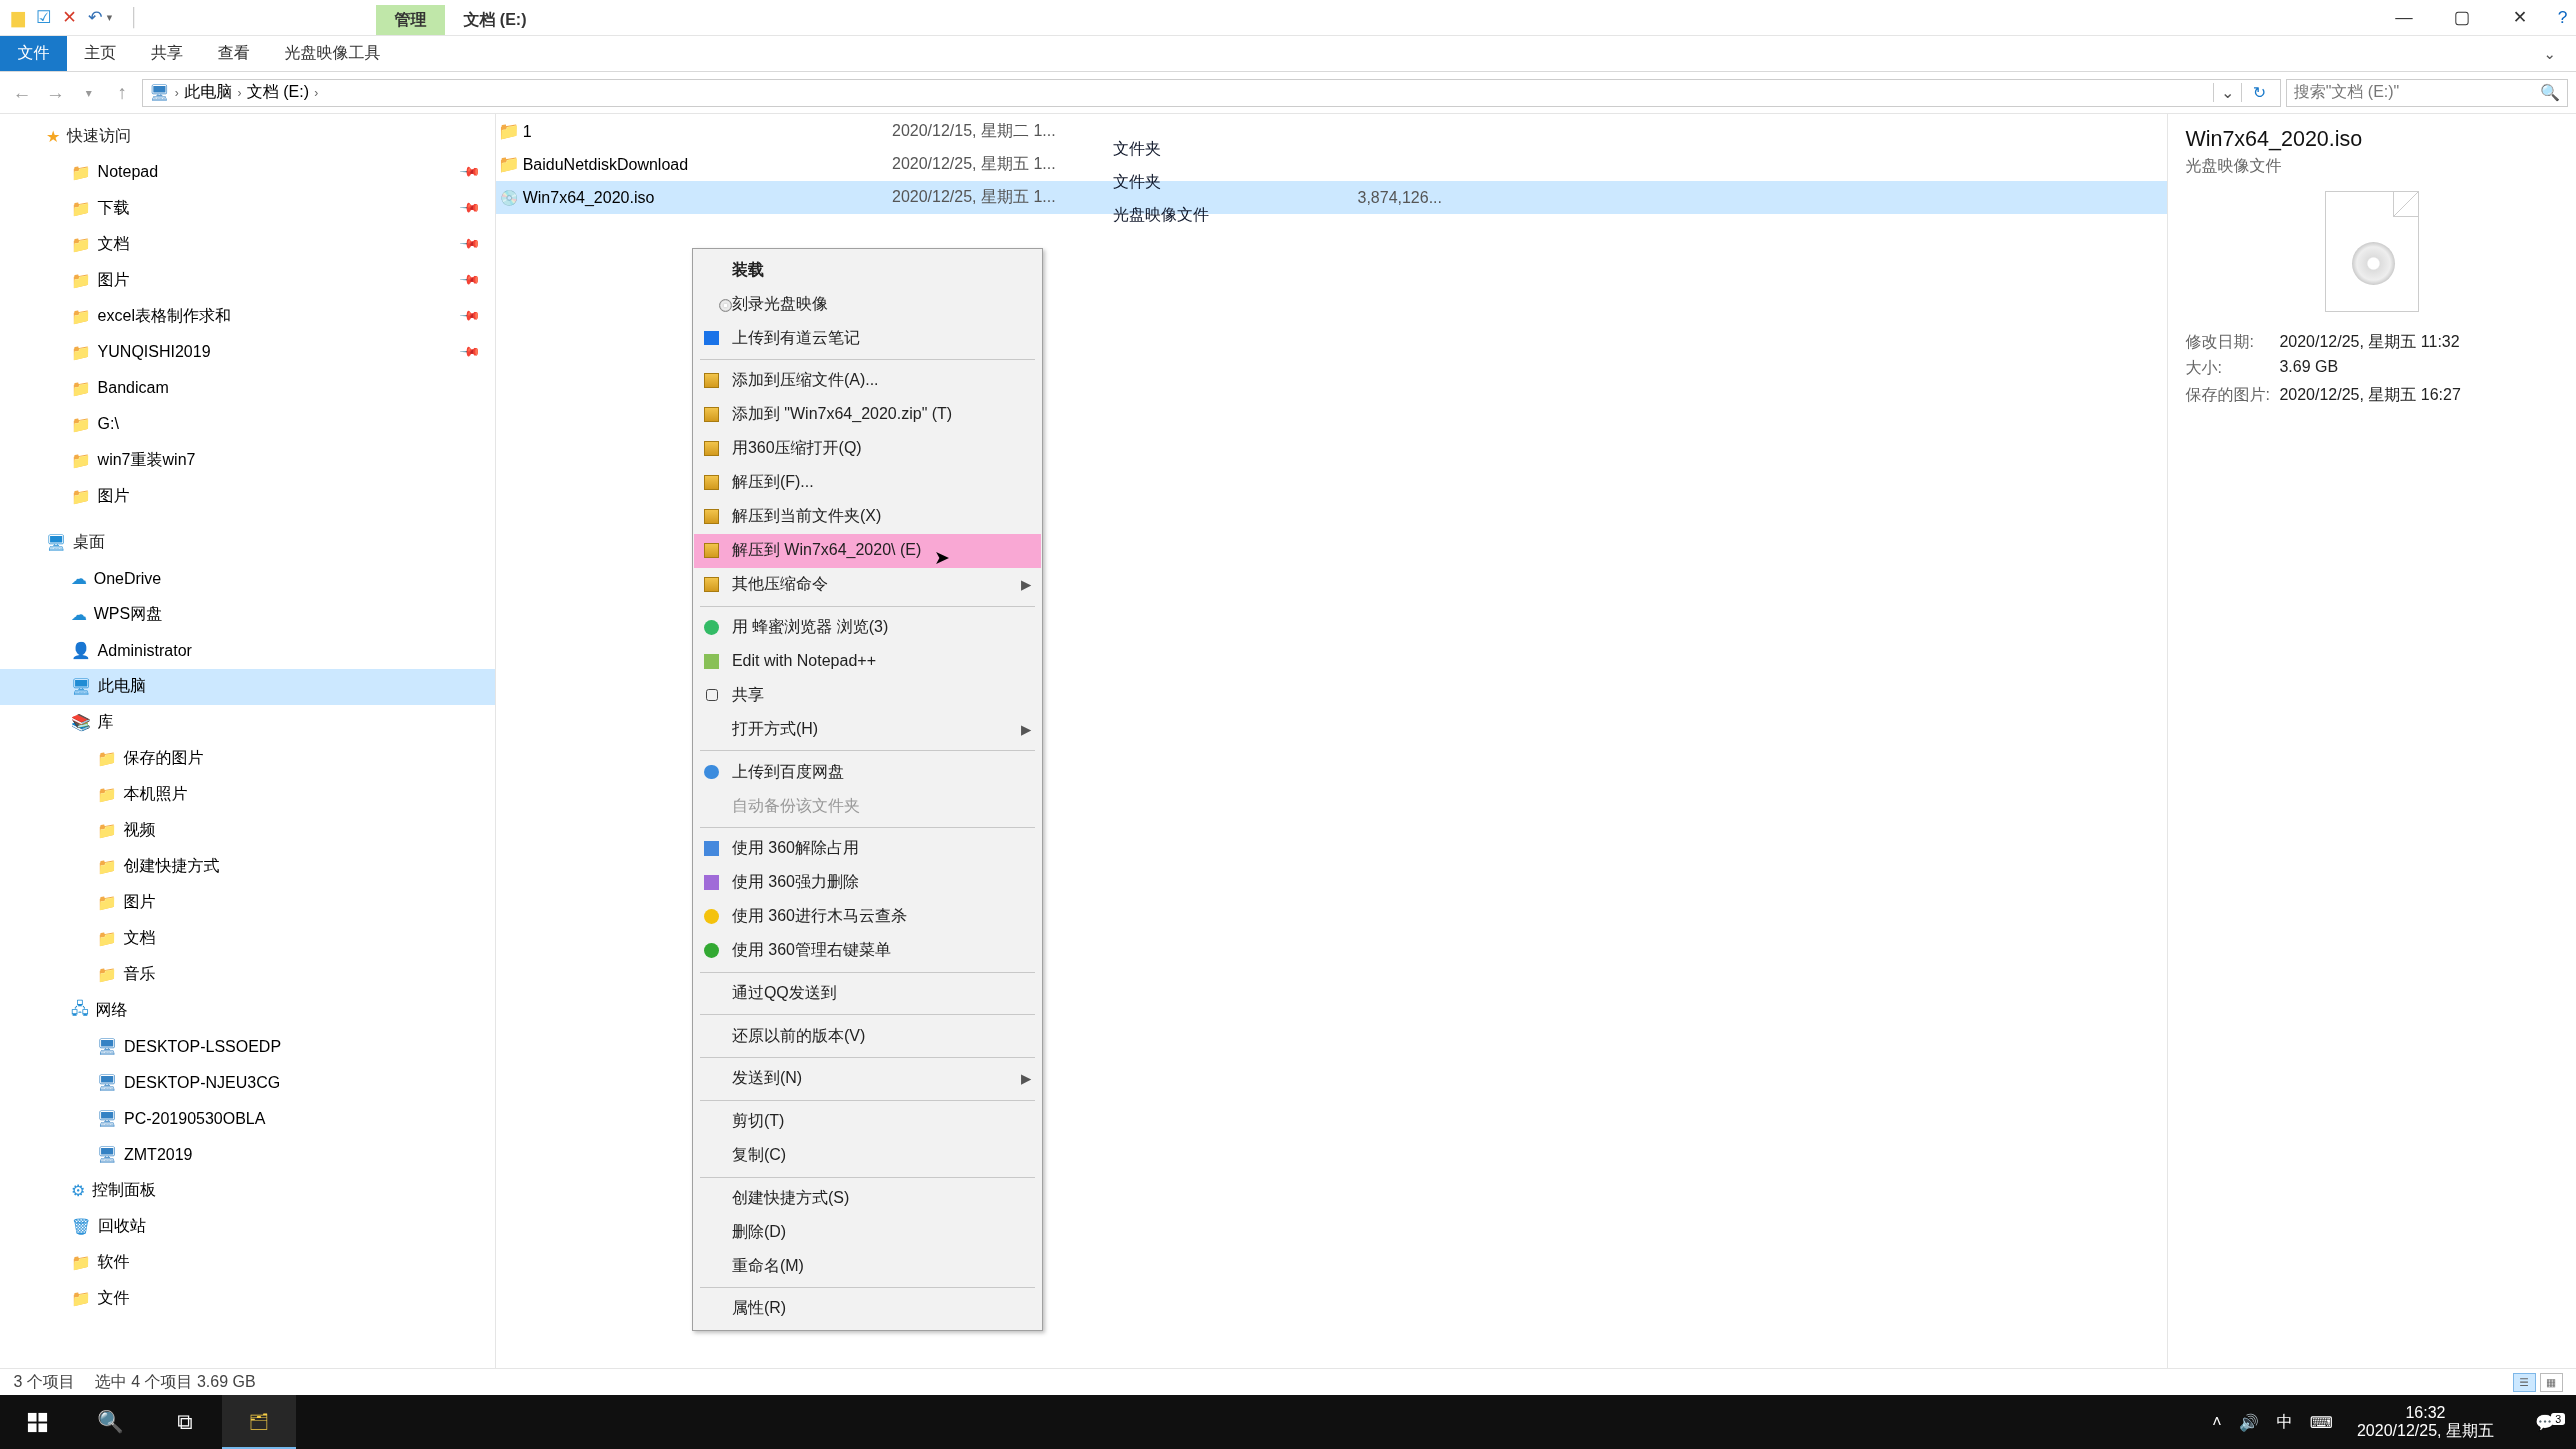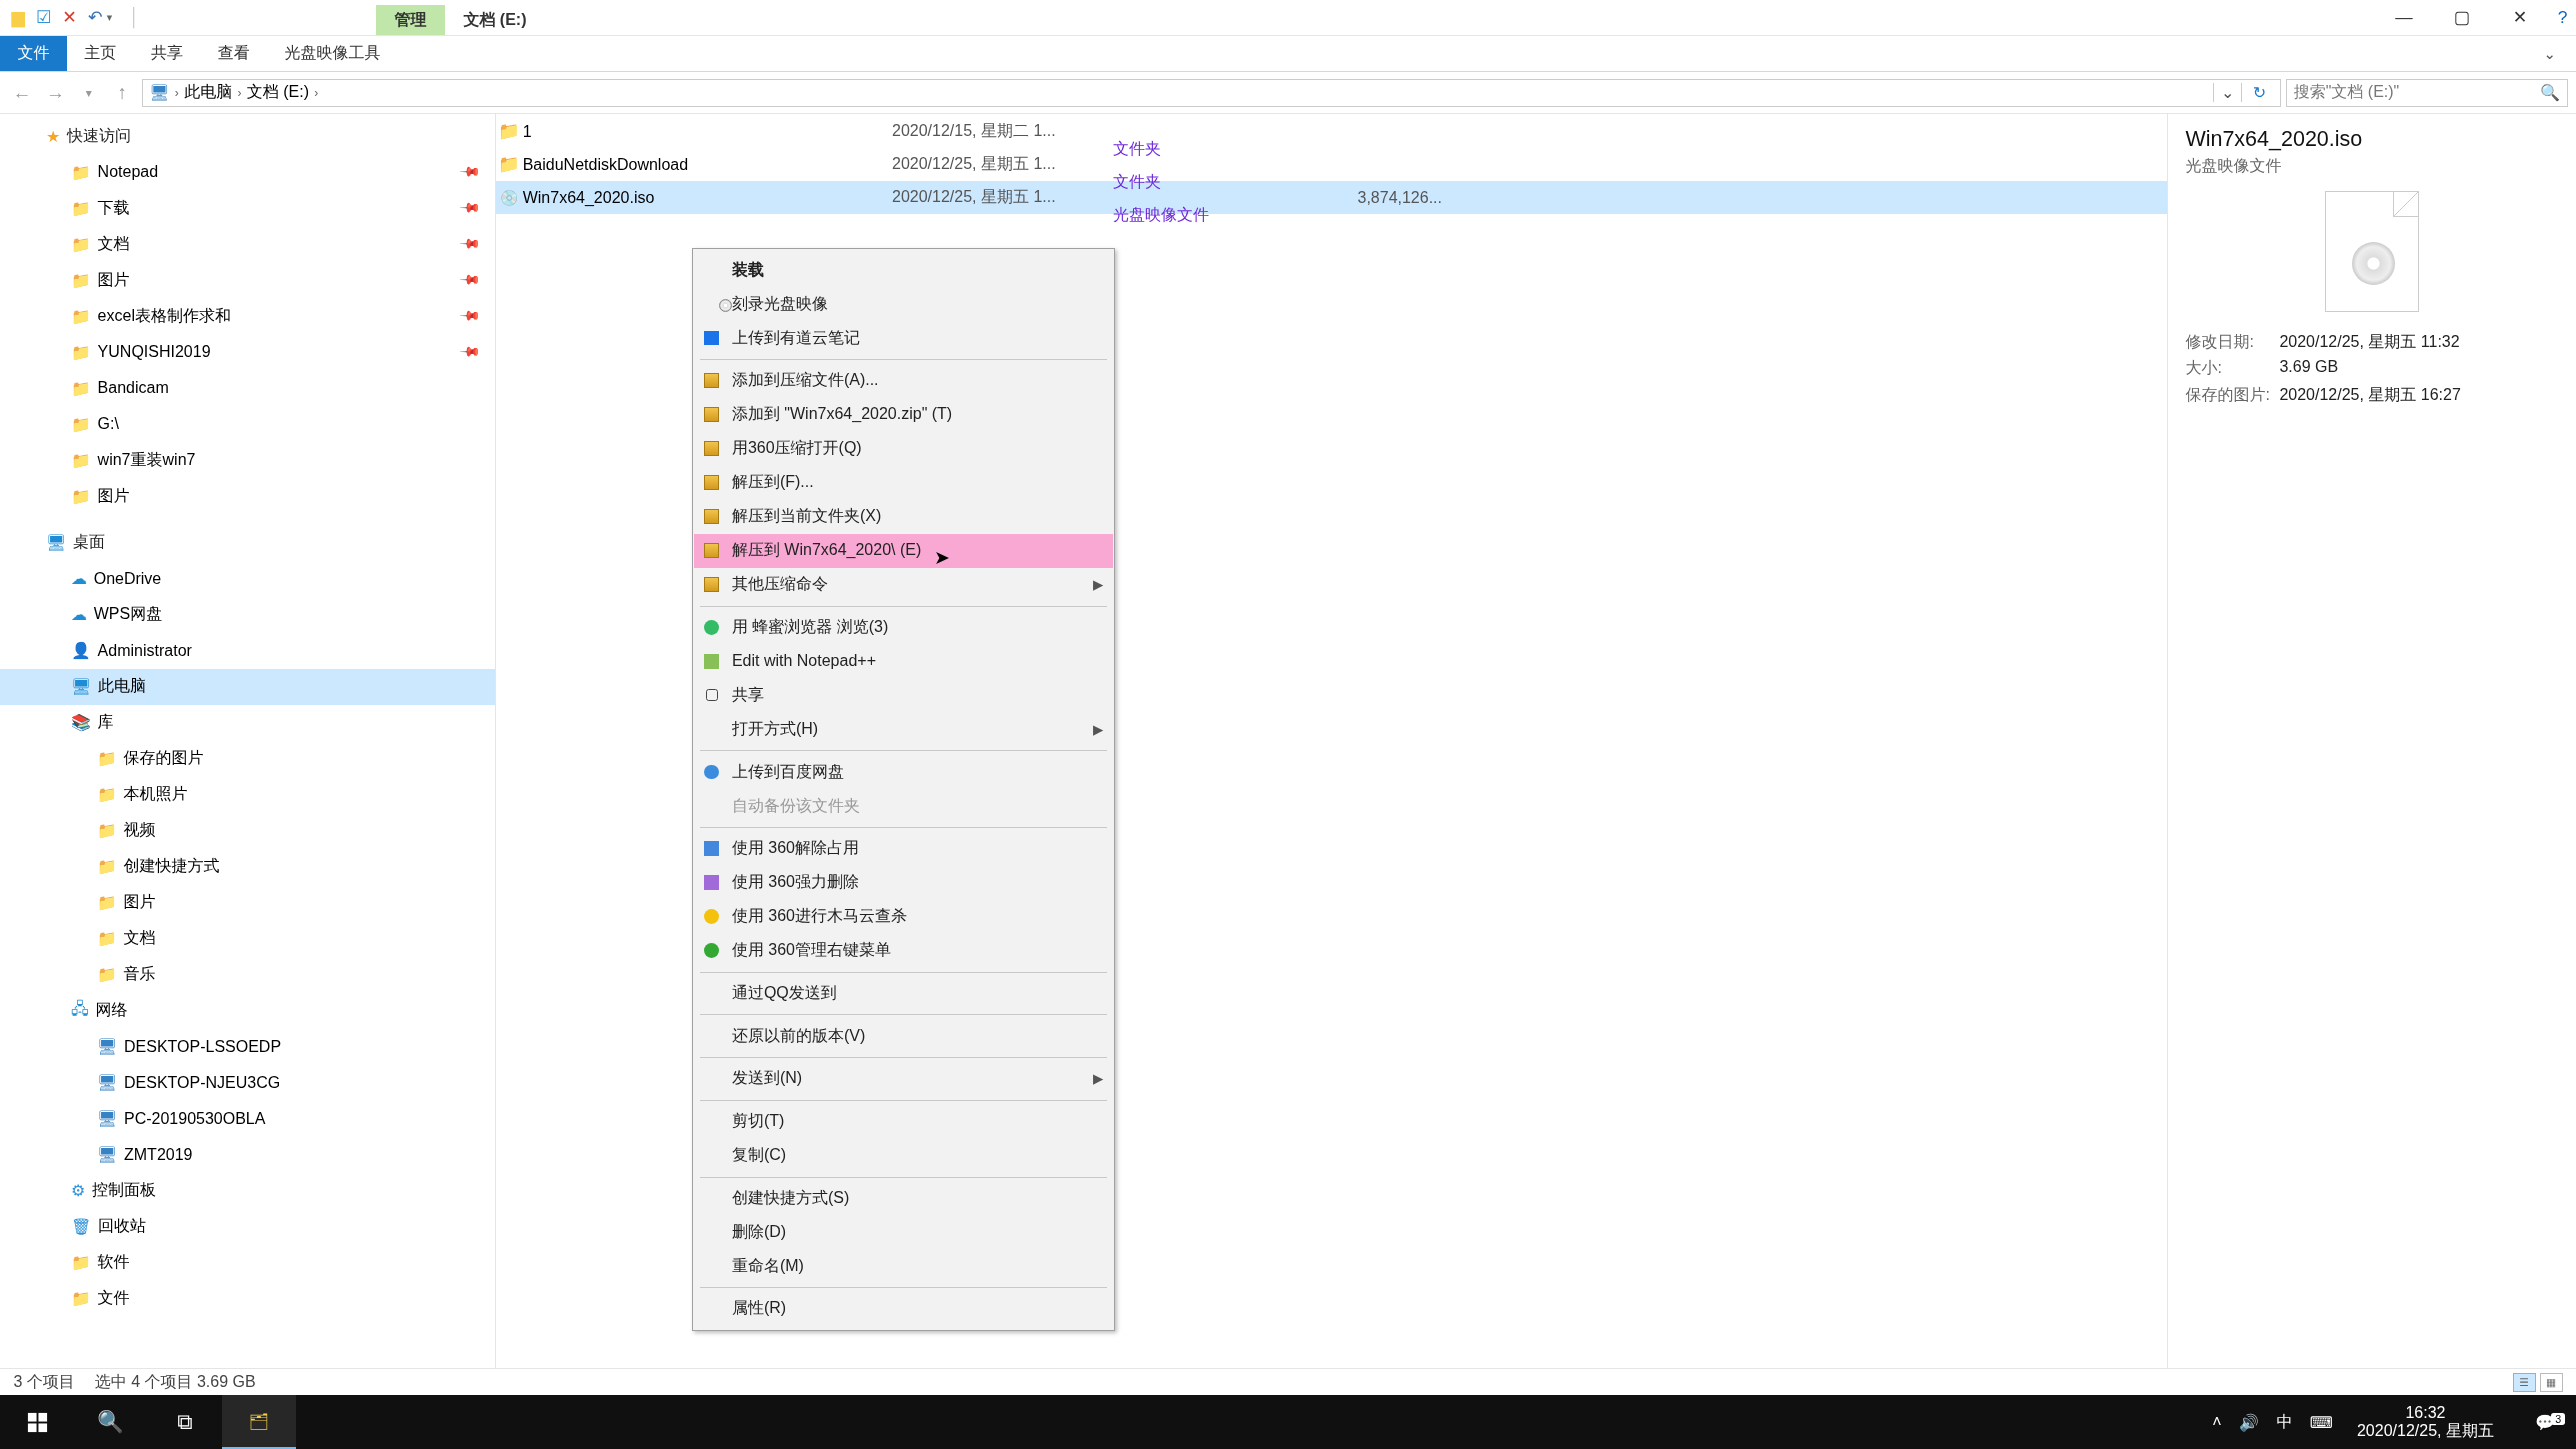--- a/index.html
+++ b/index.html
@@ -58,21 +58,21 @@
 .cols div { padding: 0 9.4px; }
 .c-name { width: 396px; padding-left:27px !important;}
 .c-date { width: 221px; }
 .c-type { width: 188px; }
 .c-size { width: 161px; text-align:right !important; padding-right:20px !important;}
 .row { display:flex; height:33px; align-items:center; font-size:15.4px; }
 .row.sel { background:#cce8ff; }
 .row .ri { width:20px; display:flex; justify-content:center; padding-left:6.7px;}
 .row .rname { width: 376px; padding-left:6.7px;}
 .row .rdate { width:221px; color:#555;}
-.row .rtype { width:188px; color:#6d28d9;margin-top:36px;}
+.row .rtype { width:188px; color:#0f172a;margin-top:36px;}
 .row .rsize { width:161px; text-align:right; color:#555; padding-right:20px;}
 .fldico { color:#f8cf47; font-size:17.4px;}
 .isoico { color:#aaa; font-size:14.8px;}
 
 
 .details { width:409px; border-left:0.7px solid #e5e5e5; padding: 13.4px 17.4px; }
 .details h2 { font-size:21.5px; font-weight:400; color:#111; margin-bottom:4px;}
 .details .sub { color:#666; margin-bottom:13.4px;}
 .iso-thumb { width:94px; height:121px; border:0.7px solid #ccc; margin:13.4px auto 20px auto; position:relative; background:#fff;}
 .iso-thumb:before { content:""; position:absolute; right:0; top:0; width:24px; height:24px; background:linear-gradient(135deg, #fff 48%, #ccc 50%, #fff 52%); border-left:0.7px solid #ccc; border-bottom:0.7px solid #ccc;}
@@ -93,21 +93,21 @@
 .tb-start svg { width:23px; height:23px;}
 .tb-item { width:74px; height:100%; display:flex; align-items:center; justify-content:center; color:#fff; font-size:21.5px;}
 .tb-item.active { background:#272727; border-bottom:2.7px solid #76b9ed;}
 .tray { margin-left:auto; display:flex; align-items:center; color:#fff; gap:17.4px; padding-right:4px;}
 .tray .t { font-size:16px;}
 .clock { text-align:center; line-height:1.15; font-size:14.8px; padding:0 6.7px;}
 .notif { width:54px; height:100%; display:flex; align-items:center; justify-content:center; position:relative;}
 .notif .badge{ position:absolute; bottom:6.7px; right:6.7px; background:#fff; color:#000; font-size:10.7px; border-radius:2.7px; padding:0 4px;}
 
 
-.ctxmenu { position:absolute; left:692px; top:248px; width:423px; background:#f2f2f2; border:0.7px solid #a0a0a0; padding: 4px 1.3px; box-shadow: 2px 2px 4px rgba(0,0,0,.25); z-index:50;}
+.ctxmenu { position:absolute; left:692px; top:248px; width:351px; background:#f2f2f2; border:0.7px solid #a0a0a0; padding: 4px 1.3px; box-shadow: 2px 2px 4px rgba(0,0,0,.25); z-index:50;}
 .mi { display:flex; align-items:center; height:34px; padding: 0 9.4px 0 6.7px; gap:9.4px; font-size:16px; color:#222;}
 .mi.bold { font-weight:700;}
 .mi.disabled { color:#999;}
 .mi.hl { background:#f9a8d4;}
 .mi .mico { width:21.5px; display:flex; justify-content:center; font-size:14.8px;}
 .mi .arrow { margin-left:auto; color:#555; font-size:13.4px;}
 .sepline { height:0.7px; background:#c8c8c8; margin:4px 5.4px; }
 .mico .box{ width:14.8px; height:14.8px; display:inline-block;}
 .box.zip{ background:linear-gradient(#f2c44b,#d29a1e); border:0.7px solid #a87b10;}
 .box.g360{ background:#33a933; border-radius:50%;}

